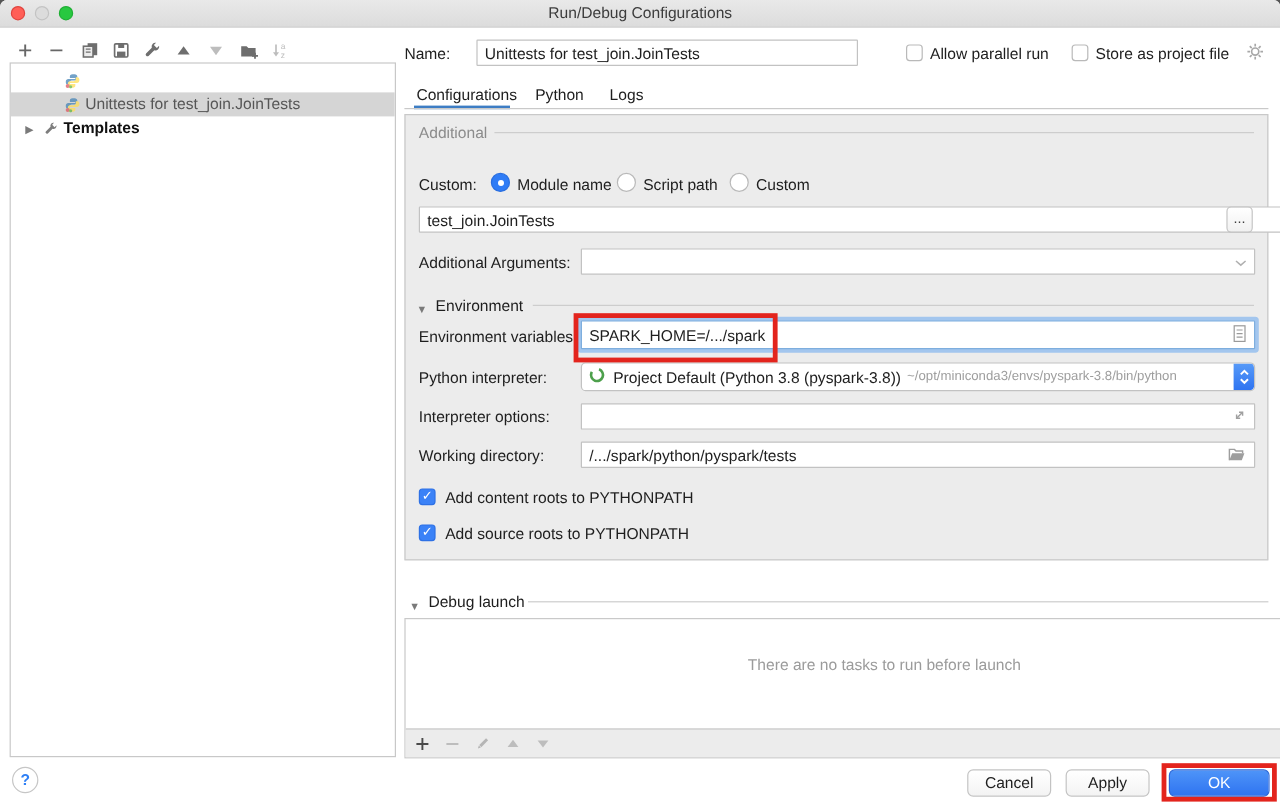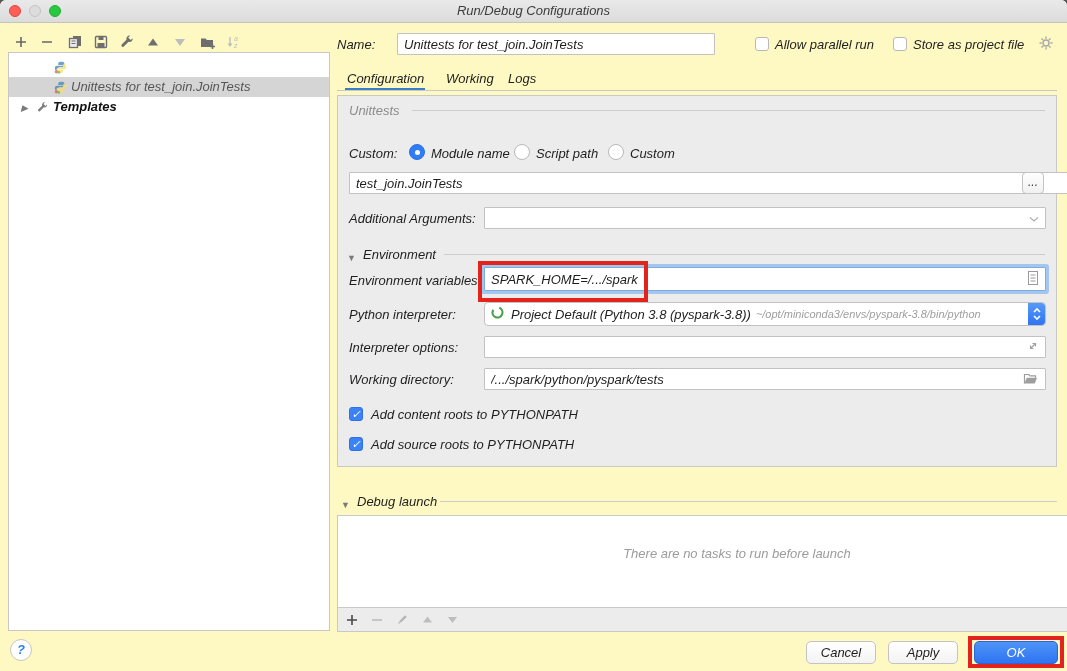--- a/index.html
+++ b/index.html
@@ -1,19 +1,19 @@
 <!DOCTYPE html>
 <html><head>
 <meta charset="utf-8">
 <style>
   html,body{margin:0;padding:0;background:#555;}
   .app{
-    position:relative;width:1067px;height:671px;background:#fef9c3;
+    position:relative;width:1067px;height:671px;background:#ffffff;
     font-family:"Liberation Sans",sans-serif;font-size:13px;color:#1e1e1e;
-    overflow:hidden;border-radius:6px 6px 0 0;font-style:italic;
+    overflow:hidden;border-radius:6px 6px 0 0;
   }
   
   .titlebar{position:absolute;left:0;top:0;width:100%;height:22px;
     background:linear-gradient(#e9e9e9,#dcdcdc);border-bottom:1px solid #c4c4c4;}
   .traffic{position:absolute;top:5px;width:12px;height:12px;border-radius:50%;}
   .t-red{left:9px;background:#ff5f57;border:1px solid #e0443e;box-sizing:border-box;}
   .t-gray{left:29px;background:#dcdcdc;border:1px solid #c3c3c3;box-sizing:border-box;}
   .t-green{left:49px;background:#28c840;border:1px solid #1faf34;box-sizing:border-box;}
   .title{position:absolute;left:0;right:0;top:3px;text-align:center;color:#3c3c3c;font-size:13px;}
   
@@ -187,29 +187,29 @@
   <div class="lbl" style="left:913px;top:37px;">Store as project file</div>
   <span style="position:absolute;left:1038px;top:35px;">
     <svg width="16" height="16">
         <g stroke="#a8a8a8" stroke-width="1.4" fill="none">
           <circle cx="8" cy="8" r="3"></circle>
           <path d="M8 1.5v2.2M8 12.3v2.2M1.5 8h2.2M12.3 8h2.2M3.5 3.5l1.6 1.6M10.9 10.9l1.6 1.6M12.5 3.5l-1.6 1.6M5.1 10.9l-1.6 1.6"></path>
         </g>
       </svg>
   </span>
 
-  <div class="tab" style="left:347px;">Configuration</div>
-  <div class="tab" style="left:446px;">Working</div>
+  <div class="tab" style="left:347px;">Configurations</div>
+  <div class="tab" style="left:446px;">Python</div>
   <div class="tab" style="left:508px;">Logs</div>
   <div class="tab-underline" style="left:345px;top:88px;width:80px;"></div>
   <div class="tabs-sep" style="left:337px;top:90px;width:720px;"></div>
 
   <div class="formbox"></div>
 
-  <div class="lbl glbl" style="left:349px;top:103px;">Unittests</div>
+  <div class="lbl glbl" style="left:349px;top:103px;">Additional</div>
   <div class="hline" style="left:412px;top:110px;width:633px;"></div>
 
   <div class="lbl" style="left:349px;top:146px;">Custom:</div>
   <span class="radio sel" style="left:409px;top:144px;"></span>
   <div class="lbl" style="left:431px;top:146px;">Module name</div>
   <span class="radio" style="left:514px;top:144px;"></span>
   <div class="lbl" style="left:536px;top:146px;">Script path</div>
   <span class="radio" style="left:608px;top:144px;"></span>
   <div class="lbl" style="left:630px;top:146px;">Custom</div>
 

